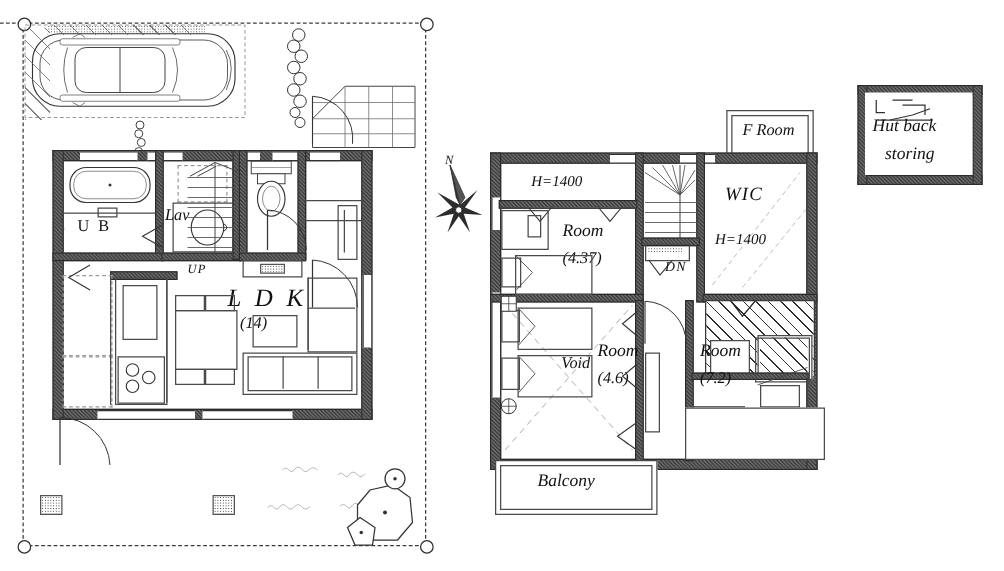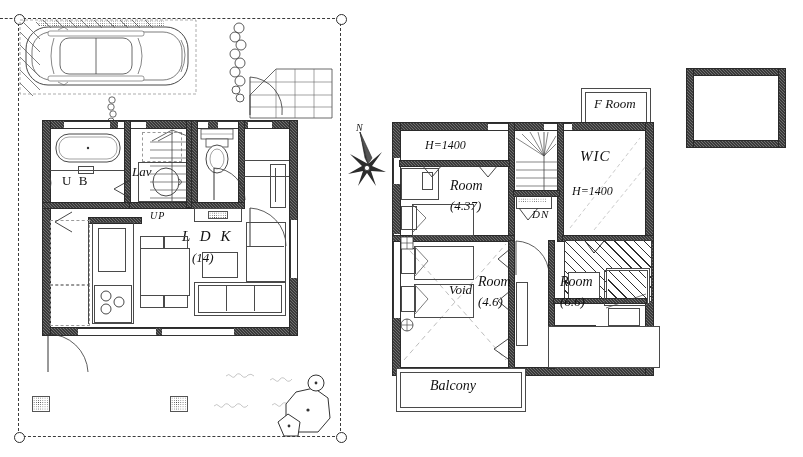--- a/index.html
+++ b/index.html
@@ -217,21 +217,21 @@
       <div class="thinl" style="left:201px;top:40px;width:46px;height:0.9px;"></div>
       <div class="thinl" style="left:201px;top:56px;width:46px;height:0.9px;"></div>
       <div class="thin" style="left:228px;top:44px;width:14px;height:42px;"></div>
       <div class="thinl" style="left:233px;top:48px;width:1px;height:34px;"></div>
       <svg class="abs" style="left:206px;top:86px;" width="40" height="44">
         <path d="M2 2 L2 40" stroke="#333" stroke-width="1" fill="none"></path>
         <path d="M2 2 A38 38 0 0 1 38 40" stroke="#333" stroke-width="0.8" fill="none"></path>
       </svg>
       <div class="win" style="left:206px;top:0.5px;width:24px;height:6px;"></div>
 
-      <div class="lbl" style="left:140px;top:108px;font-size:15px;font-style:italic;letter-spacing:3px;">L D K</div>
+      <div class="lbl" style="left:140px;top:108px;font-size:20px;font-style:italic;letter-spacing:3px;">L D K</div>
       <div class="lbl" style="left:150px;top:130px;font-size:13px;font-style:italic;">(14)</div>
 
       <div class="wall" style="left:46px;top:97px;width:52px;height:5px;"></div>
       <div class="thin" style="left:50px;top:102px;width:40px;height:100px;"></div>
       <div class="thin" style="left:56px;top:108px;width:26px;height:42px;"></div>
       <div class="thin" style="left:52px;top:165px;width:36px;height:36px;"></div>
       <svg class="abs" style="left:54px;top:167px;" width="34" height="32">
         <circle cx="10" cy="9" r="5" fill="none" stroke="#333" stroke-width="0.9"></circle>
         <circle cx="23" cy="15" r="5" fill="none" stroke="#333" stroke-width="0.9"></circle>
         <circle cx="10" cy="22" r="5" fill="none" stroke="#333" stroke-width="0.9"></circle>
@@ -445,21 +445,21 @@
 
       <div class="wall" style="left:156px;top:118px;width:5px;height:127px;"></div>
       <svg class="abs" style="left:122px;top:118px;" width="36" height="38">
         <path d="M2 1 L2 35" stroke="#333" stroke-width="0.9" fill="none"></path>
         <path d="M2 1 A34 34 0 0 1 35 35" stroke="#333" stroke-width="0.8" fill="none"></path>
       </svg>
       <div class="thin" style="left:124px;top:160px;width:10px;height:62px;"></div>
 
       <div class="wall" style="left:161px;top:176px;width:92px;height:4px;"></div>
       <div class="lbl" style="left:168px;top:152px;font-size:14px;font-style:italic;">Room</div>
-      <div class="lbl" style="left:168px;top:172px;font-size:13px;font-style:italic;">(6.6)</div>
+      <div class="lbl" style="left:168px;top:172px;font-size:13px;font-style:italic;">(7.2)</div>
       <div class="thin" style="left:212px;top:148px;width:42px;height:34px;"></div>
       <div class="thin" style="left:216px;top:186px;width:30px;height:16px;"></div>
       <svg class="abs" style="left:212px;top:170px;" width="44" height="20">
         <path d="M2 16 L42 2" fill="none" stroke="#444" stroke-width="0.7"></path>
       </svg>
 
       <div class="lbl" style="left:178px;top:214px;font-size:13px;font-style:italic;">Balcony</div>
       <div class="thin" style="left:161px;top:208px;width:92px;height:36px;"></div>
     </div>
 
@@ -468,15 +468,28 @@
     <div class="lbl" style="left:44px;top:298px;font-size:14px;font-style:italic;">Balcony</div>
 
     <div class="thin" style="left:162px;top:246px;width:110px;height:40px;background:#fff;"></div>
   </div>
 
   <div class="abs" style="left:686px;top:68px;width:98px;height:78px;">
     <div class="wall" style="left:0;top:0;width:98px;height:6px;"></div>
     <div class="wall" style="left:0;top:72px;width:98px;height:6px;"></div>
     <div class="wall" style="left:0;top:0;width:6px;height:78px;"></div>
     <div class="wall" style="left:92px;top:0;width:6px;height:78px;"></div>
+    <div class="abs" style="left:6px;top:6px;width:86px;height:66px;background:#fff;">
+      <svg class="abs" style="left:8px;top:4px;" width="54" height="22">
+        <g fill="none" stroke="#333" stroke-width="1">
+          <path d="M1 2 L1 12 L8 12"></path>
+          <path d="M14 2 L30 2"></path>
+          <path d="M22 6 L40 6 L40 14"></path>
+          <path d="M12 18 L30 14 L44 9"></path>
+          <path d="M2 18 L46 18"></path>
+        </g>
+      </svg>
+      <div class="lbl" style="left:6px;top:20px;font-size:14px;font-style:italic;">Hut back</div>
+      <div class="lbl" style="left:16px;top:42px;font-size:14px;font-style:italic;">storing</div>
+    </div>
   </div>
 
 </div>
 
 </body></html>

